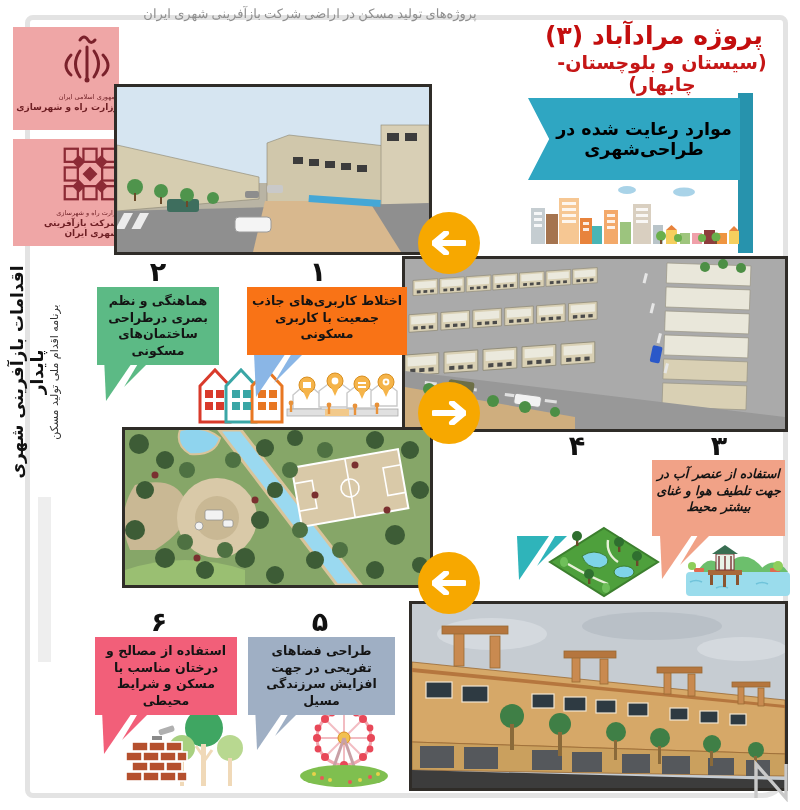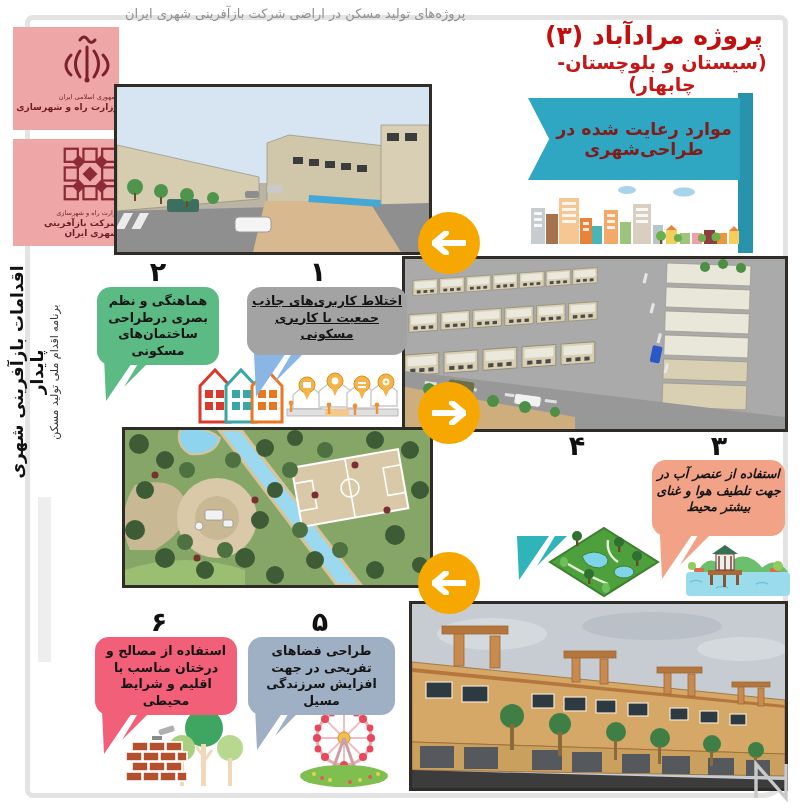--- a/index.html
+++ b/index.html
@@ -3,61 +3,61 @@
 <meta charset="utf-8">
 <style>
   html,body{margin:0;padding:0;}
   .page{position:relative;width:800px;height:810px;background:#ffffff;overflow:hidden;
         font-family:"DejaVu Sans",sans-serif;}
   .frame{position:absolute;left:25px;top:15px;right:12px;bottom:12px;
          border:5px solid #e3e3e3;border-radius:8px 8px 26px 8px;}
   .side-strip{position:absolute;left:38px;top:497px;width:13px;height:165px;background:#eeeeee;}
 
   .caption{position:absolute;left:125px;top:6px;width:370px;font-size:13px;color:#8f8f8f;
-           direction:rtl;text-align:left;}
+           direction:rtl;text-align:center;font-family:Liberation Serif, serif;}
   .title{position:absolute;left:520px;top:14px;width:268px;font-size:25px;font-weight:bold;
          color:#c30e0e;direction:rtl;text-align:center;margin-top:7px;}
   .subtitle{position:absolute;left:528px;top:51px;width:268px;font-size:19px;font-weight:600;
             color:#c51717;direction:rtl;text-align:center;}
 
   .logo{position:absolute;left:13px;width:106px;background:#efa6a6;text-align:right;
         padding-top:6px;box-sizing:border-box;}
   .logo1{top:27px;height:103px;}
   .logo2{top:139px;height:107px;}
   .logo-t1{font-size:6.5px;color:#6e1f24;direction:rtl;margin-top:2px;}
   .logo-t2{font-size:9px;font-weight:bold;color:#6e1f24;direction:rtl;margin-top:1px;}
 
   .sidebar{position:absolute;left:-89px;top:343px;width:250px;height:58px;
            transform:rotate(-90deg);text-align:center;direction:rtl;}
   .sb1{font-size:17px;font-weight:bold;color:#111;}
   .sb2{font-size:11px;color:#333;margin-top:1px;}
 
   .flag{position:absolute;left:528px;top:98px;width:212px;height:82px;background:#2fa6c2;
         clip-path:polygon(100% 0,100% 100%,0 100%,10% 50%,0 0);
-        color:#7f1d1d;font-size:17.5px;font-weight:bold;direction:rtl;text-align:center;
+        color:#000000;font-size:17.5px;font-weight:bold;direction:rtl;text-align:center;
         display:flex;flex-direction:column;justify-content:center;padding-left:20px;box-sizing:border-box;}
   .flag-pole{position:absolute;left:738px;top:93px;width:15px;height:160px;background:#2793ad;}
 
   .city{position:absolute;left:528px;top:180px;width:214px;height:74px;}
 
   .photo{position:absolute;border:3px solid #2f2c28;background:#fff;box-sizing:border-box;}
   .photo svg{display:block;width:100%;height:100%;}
   .photo1{left:114px;top:84px;width:318px;height:171px;}
   .photo2{left:402px;top:256px;width:386px;height:176px;}
   .photo3{left:122px;top:427px;width:311px;height:161px;}
   .photo4{left:409px;top:601px;width:379px;height:190px;}
 
   .arrowbtn{position:absolute;width:62px;height:62px;border-radius:50%;background:#f7a800;
             display:flex;align-items:center;justify-content:center;z-index:6;}
   .a1{left:418px;top:212px;} .a2{left:418px;top:382px;} .a3{left:418px;top:552px;}
 
   .num{position:absolute;width:60px;font-size:27px;font-weight:bold;color:#111;
        text-align:center;direction:rtl;z-index:7;}
   .callout{position:absolute;direction:rtl;text-align:center;font-weight:bold;font-size:12.5px;
-           line-height:1.32;color:#141414;padding:6px 4px;box-sizing:border-box;z-index:7;border-radius:14px;}
+           line-height:1.32;color:#141414;padding:6px 4px;box-sizing:border-box;z-index:7;}
   .tail{position:absolute;width:54px;height:46px;z-index:6;}
   .ic{position:absolute;z-index:5;}
 
   .n-mark{position:absolute;left:752px;top:758px;width:40px;height:44px;}
 </style>
 </head>
 <body>
 
 <div class="page">
   <div class="frame"></div>
@@ -428,21 +428,21 @@
         <path d="M20 2 L32 12 L20 22 M32 12 H2" stroke="#ffffff" stroke-width="6" fill="none" stroke-linecap="round" stroke-linejoin="round"></path>
       </svg>
   </div>
   <div class="arrowbtn a3">
     <svg width="34" height="24" viewBox="0 0 34 24">
         <path d="M14 2 L2 12 L14 22 M2 12 H32" stroke="#ffffff" stroke-width="6" fill="none" stroke-linecap="round" stroke-linejoin="round"></path>
       </svg>
   </div>
 
   <div class="num" style="left:288px;top:256px;">۱</div>
-  <div class="callout" style="left:247px;top:287px;width:160px;min-height:68px;background:#a3a3a3;text-decoration:underline;">اختلاط کاربری‌های جاذب جمعیت با کاربری مسکونی</div>
+  <div class="callout" style="left:247px;top:287px;width:160px;min-height:68px;background:#f97316;">اختلاط کاربری‌های جاذب جمعیت با کاربری مسکونی</div>
   <svg class="tail" style="left:252px;top:353px;" viewBox="0 0 54 46">
       <polygon points="2,0 34,0 4,44" fill="#8ab6e6"></polygon>
       <polygon points="40,0 52,0 22,30" fill="#8ab6e6"></polygon>
     </svg>
   <svg class="ic" style="left:285px;top:365px;" width="115" height="58" viewBox="0 0 115 58">
     <g stroke="#c9c9c9" fill="#ffffff" stroke-width="1.4">
       <path d="M8 30 L22 18 L36 30 V44 H8 Z"></path>
         <path d="M34 26 L50 14 L66 26 V42 H34 Z"></path>
         <path d="M62 28 L76 17 L90 28 V43 H62 Z"></path>
         <path d="M86 26 L99 16 L112 26 V41 H86 Z"></path>
@@ -625,21 +625,21 @@
         <circle cx="84" cy="72" r="2"></circle>
       </g>
     <g fill="#e85858">
         <circle cx="28" cy="76" r="2"></circle>
         <circle cx="56" cy="80" r="2"></circle>
         <circle cx="76" cy="75" r="2"></circle>
       </g>
   </svg>
 
   <div class="num" style="left:129px;top:606px;">۶</div>
-  <div class="callout" style="left:95px;top:637px;width:142px;min-height:74px;background:#f25f79;">استفاده از مصالح و درختان مناسب با اقلیم و شرایط محیطی</div>
+  <div class="callout" style="left:95px;top:637px;width:142px;min-height:74px;background:#f25f79;">استفاده از مصالح و درختان مناسب با مسکن و شرایط محیطی</div>
   <svg class="tail" style="left:100px;top:710px;" viewBox="0 0 54 46">
       <polygon points="2,0 34,0 4,44" fill="#f25f79"></polygon>
       <polygon points="40,0 52,0 22,30" fill="#f25f79"></polygon>
     </svg>
   <svg class="ic" style="left:126px;top:698px;" width="128" height="92" viewBox="0 0 128 92">
     <circle cx="78" cy="30" r="19" fill="#3fa662"></circle>
     <circle cx="56" cy="50" r="13" fill="#a8d080"></circle>
     <circle cx="104" cy="50" r="13" fill="#b8d890"></circle>
     <g fill="#f0d9b8">
         <rect x="75" y="46" width="5" height="42"></rect>

